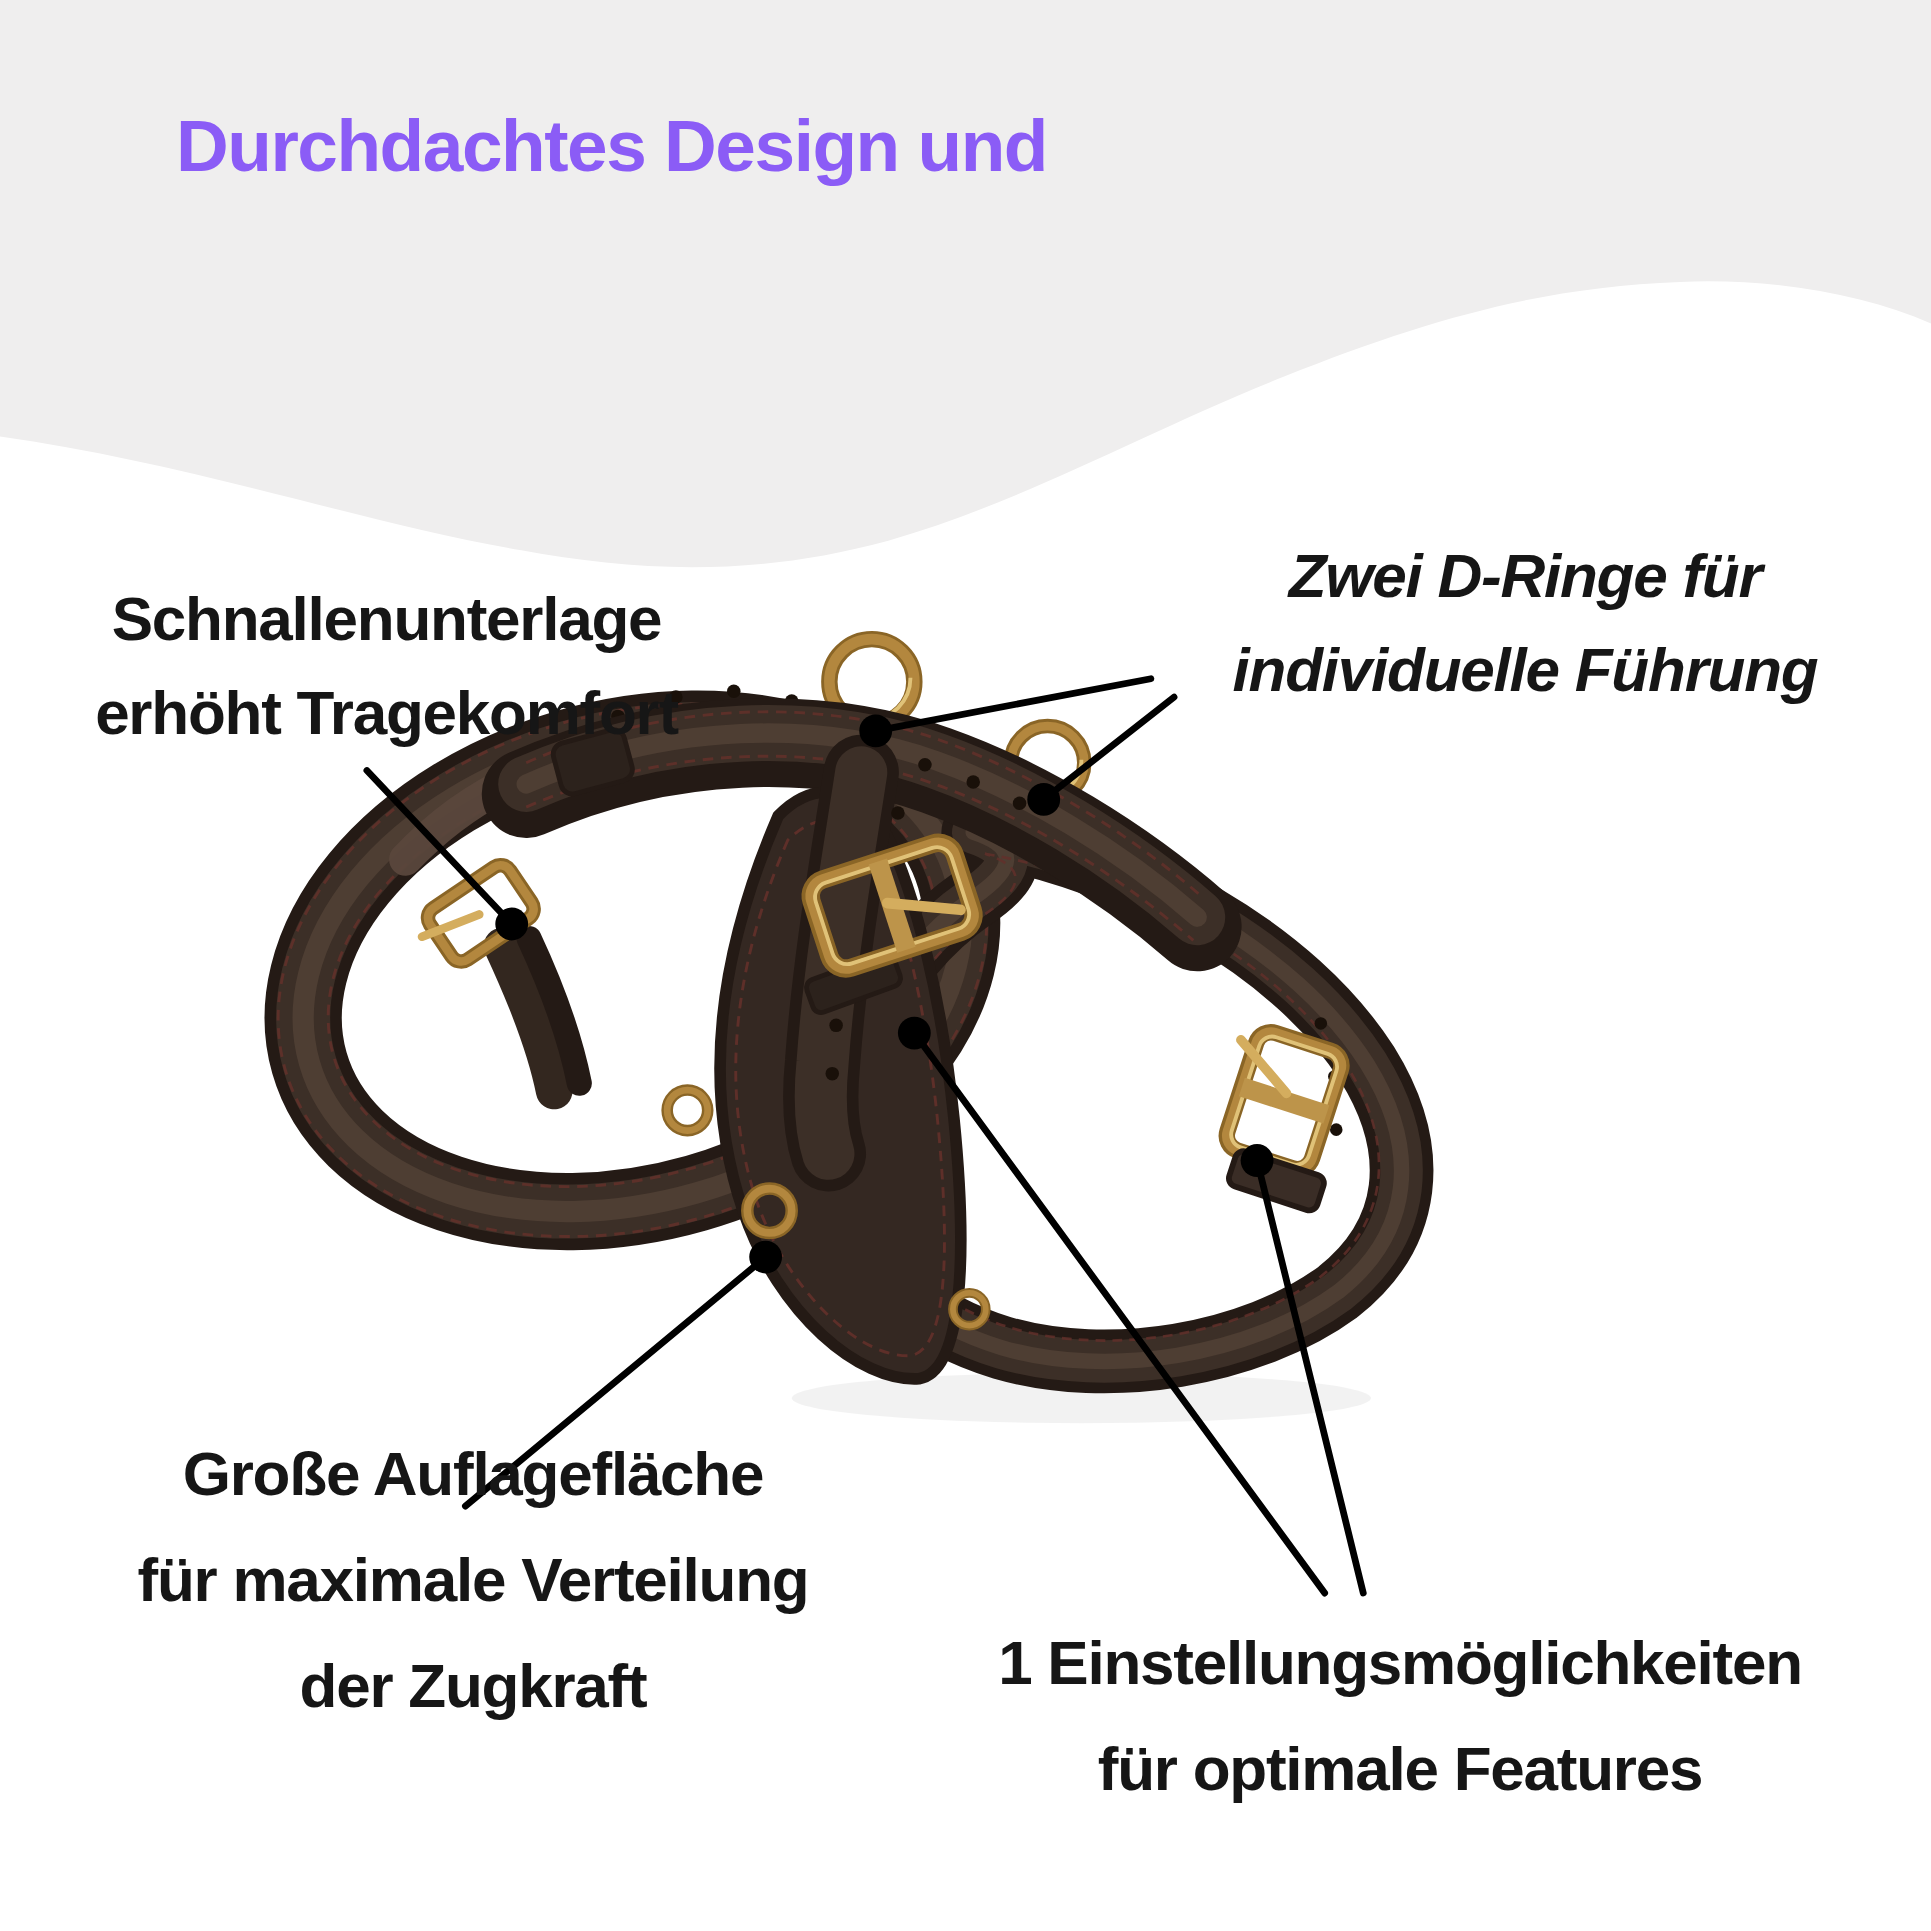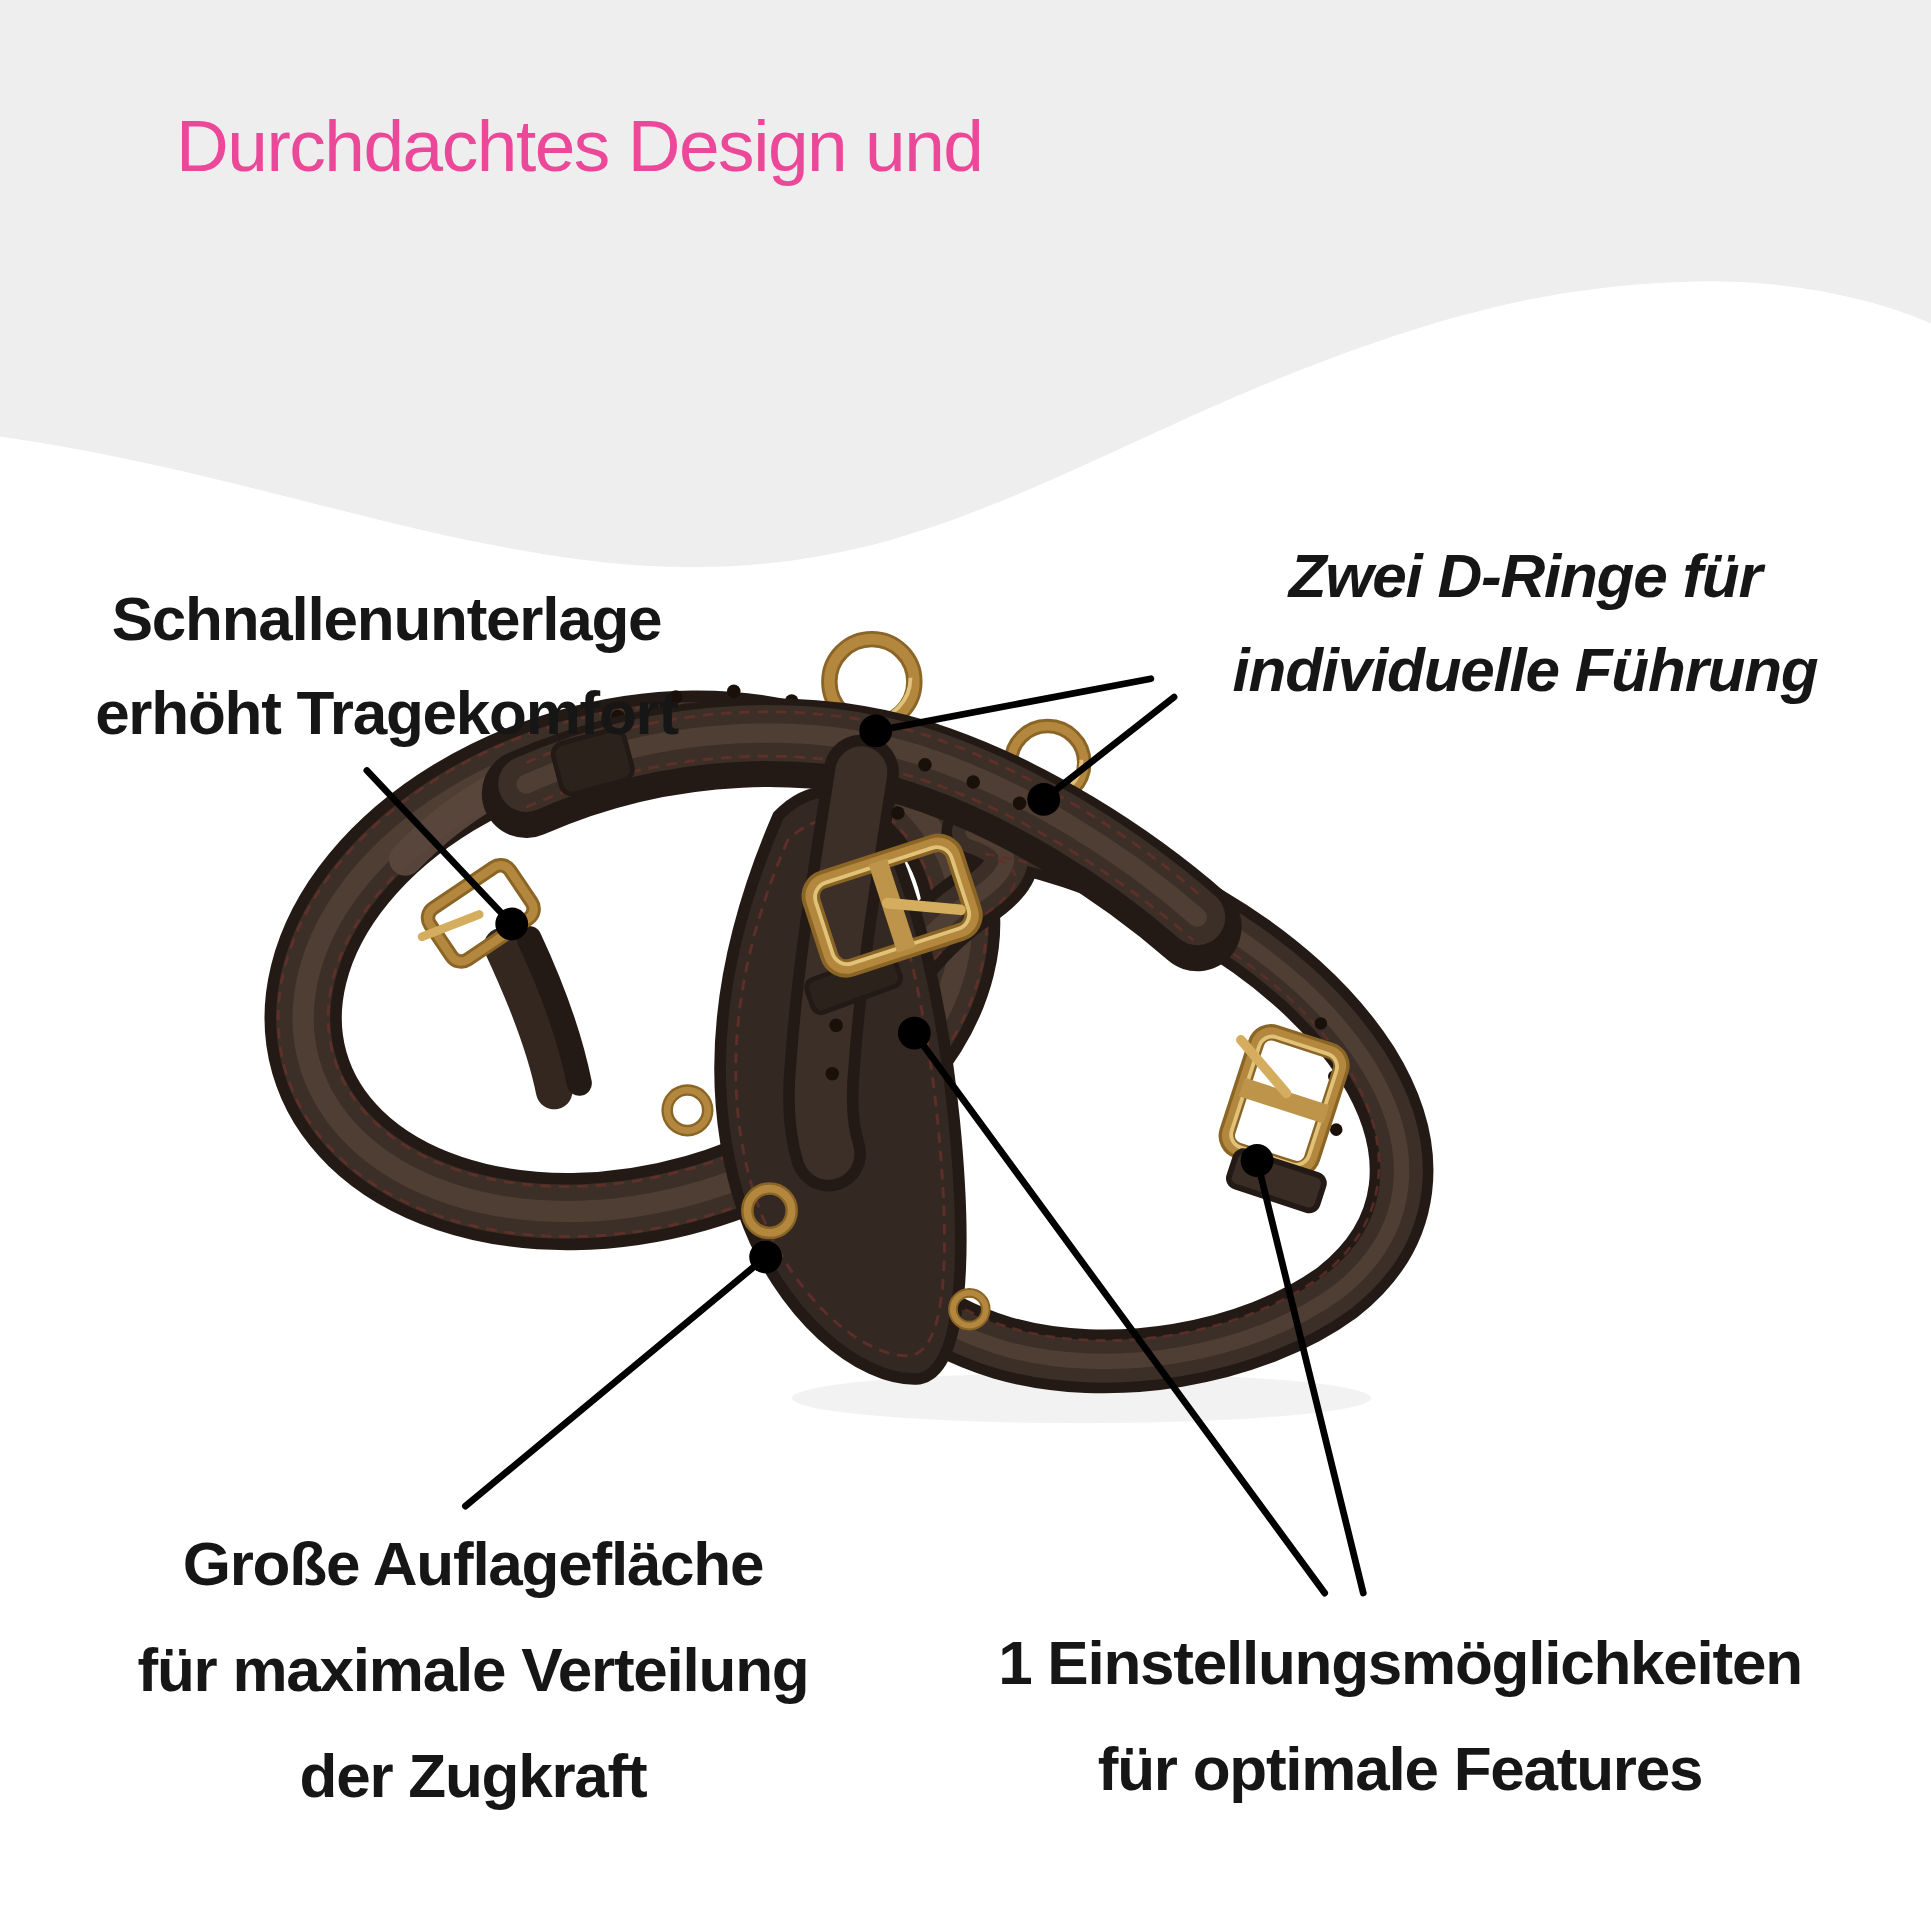--- a/index.html
+++ b/index.html
@@ -1,30 +1,30 @@
 <!DOCTYPE html>
 <html><head>
 <meta charset="utf-8">
 <style>
   html,body{margin:0;padding:0;}
   body{width:1931px;height:1931px;background:#ffffff;font-family:"Liberation Sans", sans-serif;}
   .canvas{position:relative;width:1931px;height:1931px;overflow:hidden;background:#ffffff;}
   .scene{position:absolute;left:0;top:0;width:1931px;height:1931px;display:block;}
   .page-title{
     position:absolute;left:176px;top:93px;width:1159px;
-    font-size:73px;font-weight:400;line-height:106px;color:#ec4899;
+    font-size:73px;font-weight:700;line-height:106px;color:#8b5cf6;
     letter-spacing:-0.02em;z-index:3;
   }
   .callout-label{
     position:absolute;z-index:3;text-align:center;color:#161616;
     font-size:62px;font-weight:700;letter-spacing:-0.02em;line-height:94px;
   }
   .label-buckle-pad{left:34px;top:572px;width:705px;}
   .label-d-rings{left:1134px;top:529px;width:782px;font-style:italic;}
-  .label-contact{left:58px;top:1511px;width:830px;line-height:106px;}
+  .label-contact{left:58px;top:1421px;width:830px;line-height:106px;}
   .label-adjust{left:946px;top:1610px;width:908px;line-height:106px;}
   .callout-label span, .page-title span{display:block;}
 </style>
 </head>
 <body>
 
 <div class="canvas">
 
   <svg class="scene" viewBox="0 0 2000 2000">
 

